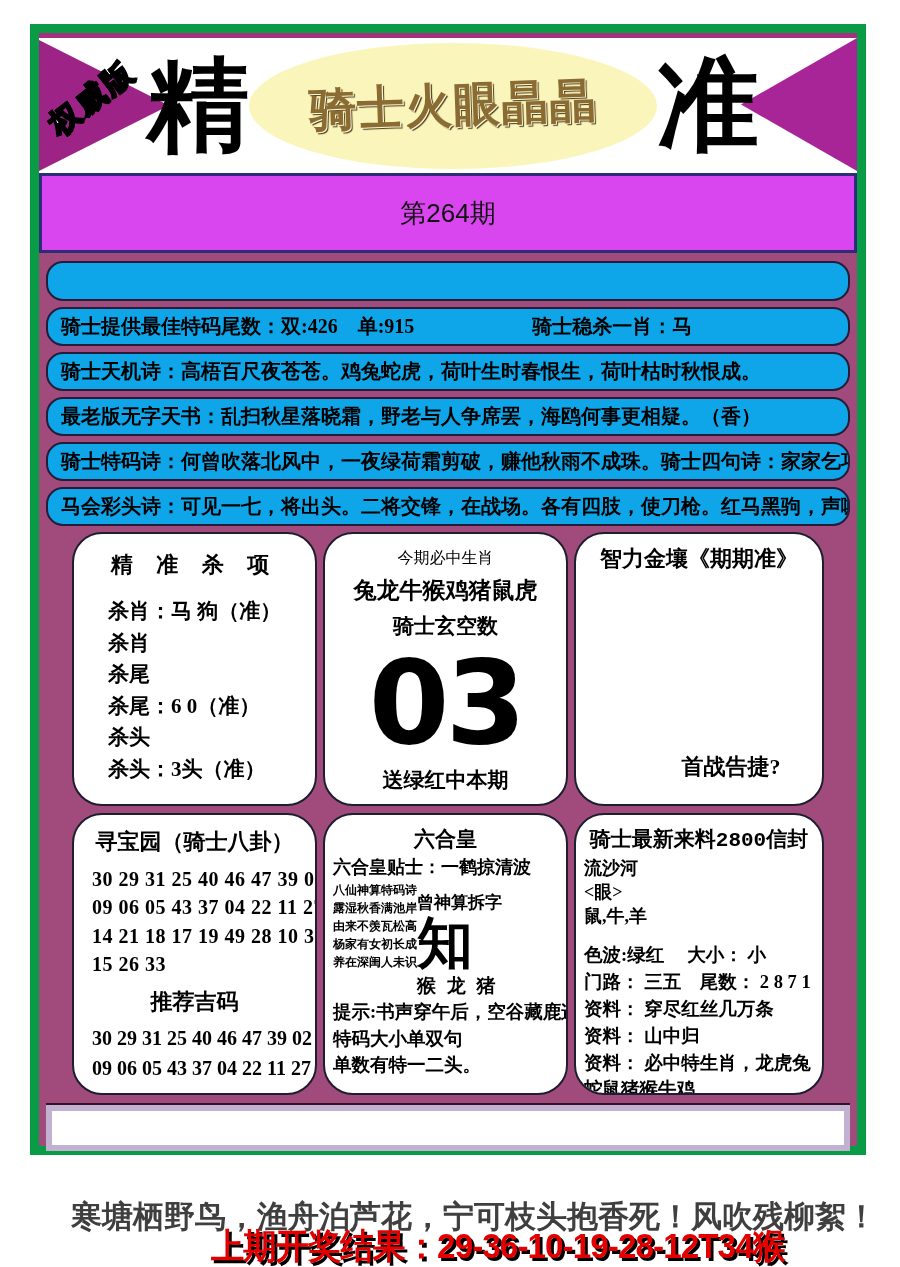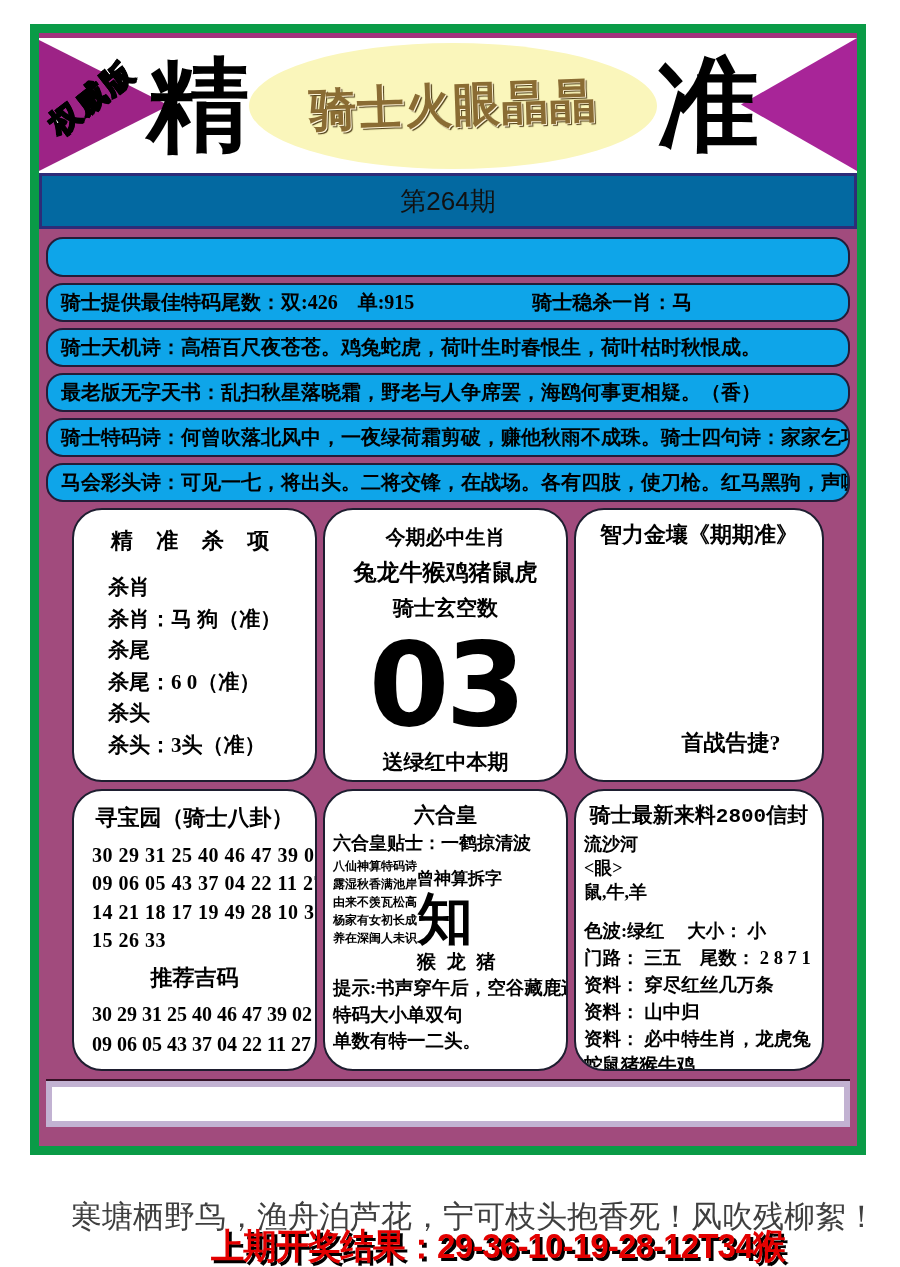--- a/index.html
+++ b/index.html
@@ -42,21 +42,21 @@
     width:430px; height:126px; background:#faf6bb; border-radius:50%;
     display:flex; align-items:center; justify-content:center;
   }
   .masthead-title {
     font-size:47px; font-weight:bold; color:#8a6c33; letter-spacing:1px;
     text-shadow:1px 1px 0 #fff5d8, 2px 2px 1px #4a3a14; white-space:nowrap;
     transform:rotate(-2deg);
   }
   
   .issue-bar {
-    height:56px; background:#0369a1; border:3px solid #2e2c78;
+    height:80px; background:#d946ef; border:3px solid #2e2c78;
     display:flex; align-items:center; justify-content:center;
     font-family:"Liberation Sans","DejaVu Sans",sans-serif; font-size:26px; color:#111;
   }
   
   .body { padding:8px 7px 0 7px; }
   .info-row {
     background:#0ea5e9; border:2px solid #241c38; border-radius:17px;
     min-height:30px; margin-bottom:6px; padding:4px 13px;
     font-size:20px; font-weight:bold; color:#000;
     display:flex; align-items:center; white-space:nowrap; overflow:hidden;
@@ -71,21 +71,21 @@
   .box {
     background:#fff; border:2px solid #1e1e30; border-radius:30px;
     padding:10px 8px; overflow:hidden; color:#000;
   }
   .box-title { text-align:center; font-size:22px; font-weight:bold; }
   
   .sha-title { letter-spacing:9px; margin-top:6px; }
   .sha-lines { margin:16px 0 0 26px; font-size:21px; font-weight:bold; line-height:1.5; }
   
   .bz { text-align:center; }
-  .bz-l1 { font-size:20px; font-weight:bold; margin-top:4px; }
+  .bz-l1 { font-size:16px; font-weight:normal; margin-top:4px; }
   .bz-l2 { font-size:23px; font-weight:bold; margin-top:6px; }
   .bz-l3 { font-size:21px; font-weight:bold; margin-top:6px; }
   .bz-num {
     font-family:"DejaVu Sans","Liberation Sans",sans-serif; font-weight:bold;
     font-size:116px; line-height:1.05; letter-spacing:-4px; margin-top:2px;
   }
   .bz-footer { font-size:21px; font-weight:bold; margin-top:2px; }
   
   .zl { display:flex; flex-direction:column; height:100%; }
   .zl-footer { font-size:22px; font-weight:bold; text-align:center; transform:translateX(32px); margin:auto 0 12px 0; }
@@ -107,21 +107,21 @@
   .lh-hint2 { font-size:18.5px; font-weight:bold; line-height:1.45; white-space:nowrap; }
   
   .ll-title { font-size:21px; margin-top:0; white-space:nowrap;font-family:Liberation Mono, monospace; }
   .ll-intro { font-size:18px; font-weight:bold; line-height:1.32; margin-top:4px; }
   .ll-details { font-size:18.5px; font-weight:bold; line-height:1.45; margin-top:14px; }
   
   .bottom-wrap { margin:8px 0 0 0; border-top:2px solid #351226; }
   .bottom-bar { border:6px solid #c2b2d2; background:#fff; height:46px; }
   
   .footer { position:absolute; left:0; width:900px; top:1196px; text-align:center; z-index:5; }
-  .footer-poem { font-size:31px; font-weight:normal; color:#3f3f3f; white-space:nowrap;padding-left:48px; }
+  .footer-poem { font-size:31px; font-weight:bold; color:#3f3f3f; white-space:nowrap;padding-left:48px; }
   .footer-result {
     margin-top:-15px; font-family:"Liberation Sans","DejaVu Sans",sans-serif;
     font-size:35px; font-weight:bold; color:#e30000; letter-spacing:-1px;
     text-shadow:3px 3px 0 #000; transform:translateX(48px) scaleX(0.95); white-space:nowrap;
   }
 </style>
 </head>
 <body>
 
 <div class="page">
@@ -162,22 +162,22 @@
       </div>
       <div class="info-row">
         <span>马会彩头诗：可见一七，将出头。二将交锋，在战场。各有四肢，使刀枪。红马黑驹，声嘶唤。</span>
       </div>
 
       <div class="grid">
 
         <div class="box">
           <div class="box-title sha-title">精 准 杀 项</div>
           <div class="sha-lines">
+            <div>杀肖：马 狗（准）</div>
             <div>杀肖</div>
-            <div>杀肖：马 狗（准）</div>
             <div>杀尾</div>
             <div>杀尾：6 0（准）</div>
             <div>杀头</div>
             <div>杀头：3头（准）</div>
           </div>
 
         </div>
 
         <div class="box bz">
           <div class="bz-l1">今期必中生肖</div>

